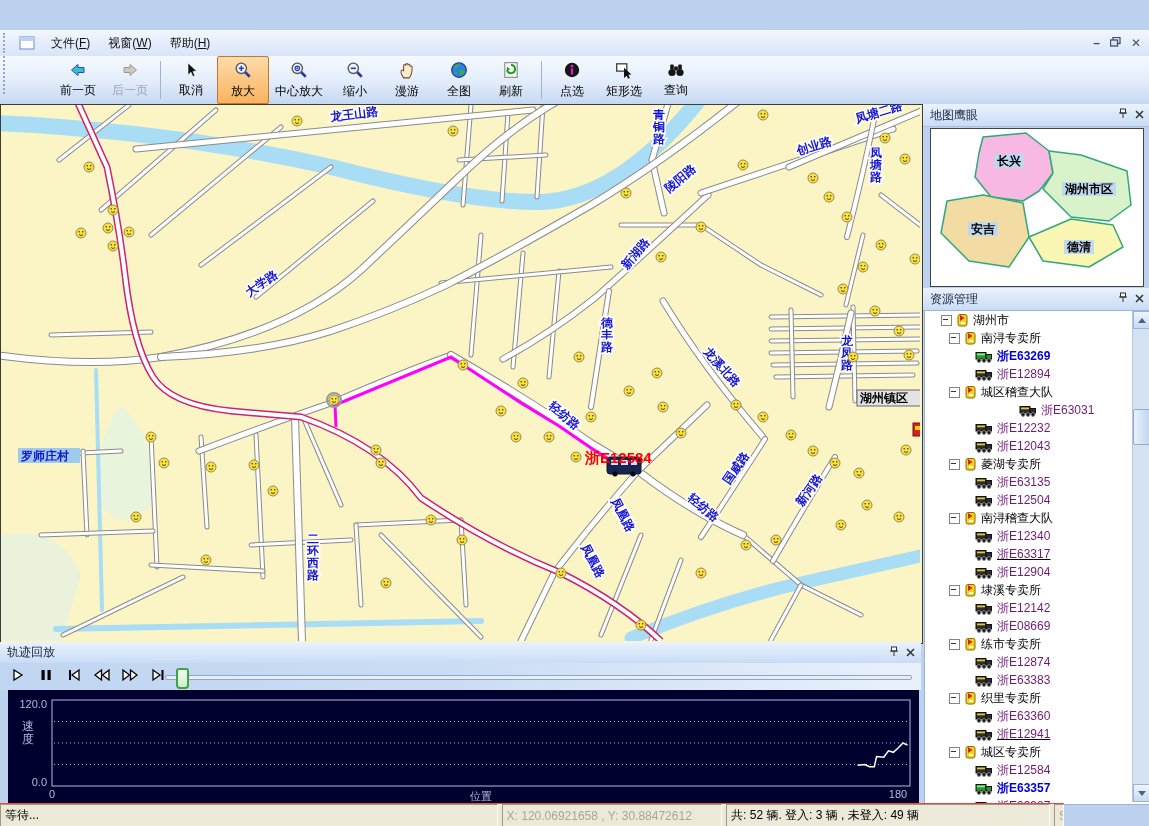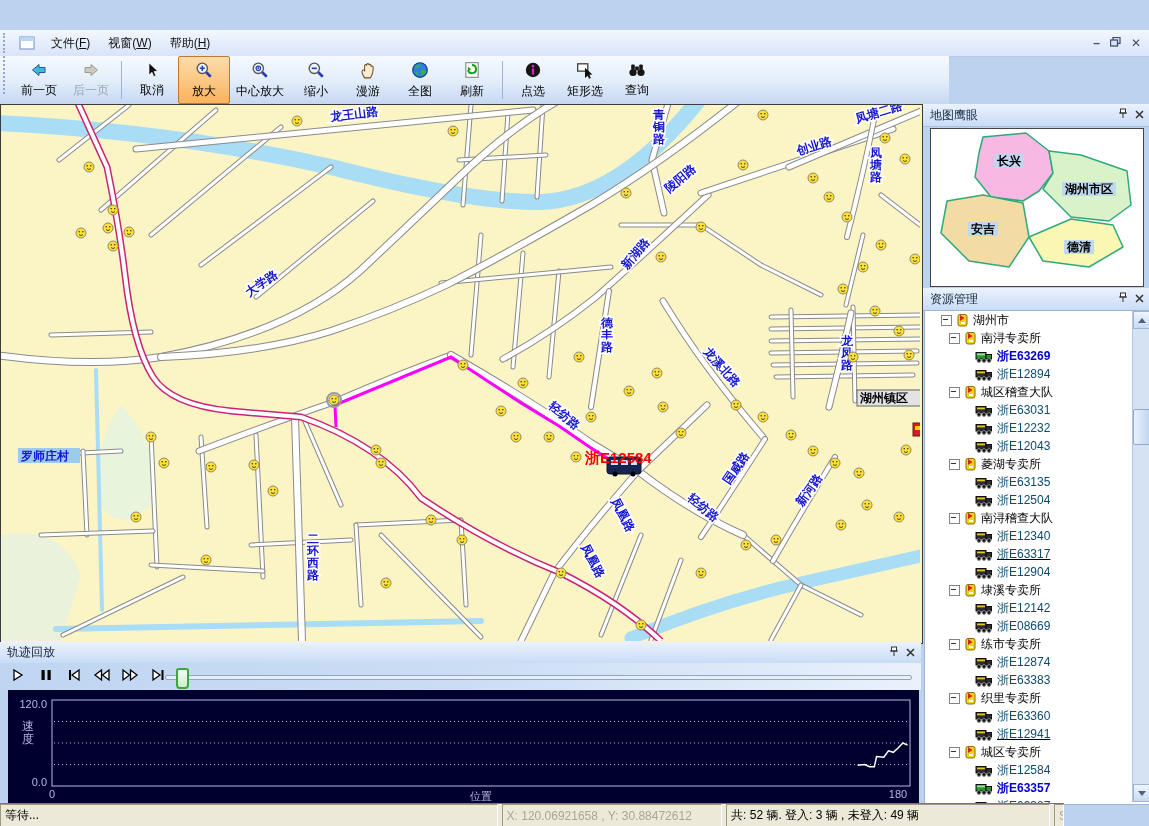--- a/index.html
+++ b/index.html
@@ -17,43 +17,43 @@
   .winbtn.close{background:linear-gradient(180deg,#F2A392,#DD552F 45%,#C93C1D);}
   
   #menubar{position:absolute;left:0;top:30px;width:1149px;height:26px;
     background:linear-gradient(180deg,#F3F7FE,#D8E4F8);border-bottom:1px solid #b7c9e4;
     display:flex;align-items:center;color:#111;}
   .grip{width:5px;height:80%;margin:0 3px;border-left:2px dotted #8FA8CC;}
   .menu-item{padding:3px 9px;cursor:default;}
   #mdi-btns{position:absolute;right:8px;display:flex;gap:10px;color:#44506b;font-weight:bold;}
   #mdi-btns span{font-size:12px;line-height:12px;}
   
-  #toolbar{position:absolute;left:0;top:56px;width:949px;height:48px;
+  #toolbar{position:absolute;left:0;top:56px;width:1149px;height:48px;
     background:linear-gradient(180deg,#F6FAFF 0%,#E2ECFA 55%,#C5D8F2 100%);
-    border-bottom:1px solid #9fb6d8;display:flex;align-items:stretch;}
+    border-bottom:1px solid #9fb6d8;display:flex;align-items:stretch;gap:39px;}
   .tbtn{min-width:40px;padding:2px 5px 1px 5px;display:flex;flex-direction:column;align-items:center;justify-content:center;
     gap:1px;border:1px solid transparent;color:#000;}
   .tbtn .cap{font-size:12px;white-space:nowrap;}
   .tbtn.active{background:linear-gradient(180deg,#FDDCAA,#F9B35F);border:1px solid #C4762A;border-radius:2px;}
   .tbtn.disabled .cap{color:#9aa4b5;}
   .tsep{width:1px;background:#9FB4D4;margin:5px 4px;}
   
   #map{position:absolute;left:0;top:104px;width:921px;height:538px;border:1px solid #3c3c3c;background:#FBF5C6;}
   
   .panel-header{position:absolute;left:923px;width:226px;height:22px;background:linear-gradient(180deg,#EAF2FD,#C9DCF6);
      border-bottom:1px solid #aebfda;display:flex;align-items:center;color:#16243c;font-size:12px;}
   .panel-header .ph-title{margin-left:7px;}
   .ph-icons{position:absolute;right:5px;display:flex;gap:7px;align-items:center;color:#333;}
   #eagle-map{position:absolute;left:930px;top:128px;width:212px;height:157px;background:#fff;border:1px solid #444;}
   #tree-wrap{position:absolute;left:924px;top:310px;width:225px;height:493px;background:#fff;border:1px solid #9db4d2;overflow:hidden;}
   #tree{position:absolute;left:0;top:0;width:207px;}
   .trow{height:18px;display:flex;align-items:center;white-space:nowrap;}
   .trow .lbl{margin-left:4px;font-size:12px;}
   .lbl.group{color:#000;}
-  .lbl.veh{color:#0c4a6e;}
+  .lbl.veh{color:#701a75;}
   .lbl.online{color:#0000CC;font-weight:bold;}
   .ebox{width:9px;height:9px;background:#fff;border:1px solid #848484;position:relative;flex:0 0 9px;}
   .ebox::after{content:"";position:absolute;left:1px;top:3px;width:5px;height:1px;background:#333;}
   #tree-scroll{position:absolute;right:0;top:0;width:17px;height:491px;background:#D5E2F4;border-left:1px solid #b5c6e0;}
   .sb-btn{position:absolute;left:0;width:16px;height:16px;background:linear-gradient(180deg,#EFF5FD,#C8DAF2);
      border:1px solid #9FB4D4;display:flex;align-items:center;justify-content:center;}
   .sb-thumb{position:absolute;left:0;top:98px;width:16px;height:34px;background:linear-gradient(90deg,#EAF2FC,#BED4F0);
      border:1px solid #93A9CC;border-radius:2px;}
   .arr{width:0;height:0;border-left:4px solid transparent;border-right:4px solid transparent;}
   .arr.up{border-bottom:5px solid #4D6185;}
@@ -885,21 +885,21 @@
           <span class="ebox"></span>
           <span style="margin-left: 4px; display: flex;">
             <svg width="13" height="14" viewBox="0 0 13 14">
               <rect x="2" y="1.5" width="9" height="11.5" rx="2" fill="#F4D416" stroke="#8A6D00"></rect>
               <path d="M4,2 L4,8 L8.5,5 Z" fill="#D42222"></path>
               <rect x="5" y="9" width="4" height="2" fill="#fff"></rect>
             </svg>
           </span>
           <span class="lbl group">城区稽查大队</span>
         </div>
-        <div class="trow" style="padding-left: 46px;">
+        <div class="trow" style="padding-left: 46px; margin-left: 44px;">
           <span style="margin-left: 4px; display: flex;">
             <svg width="18" height="13" viewBox="0 0 18 13">
               <rect x="1" y="2.5" width="10" height="6.5" fill="#2B2B33" stroke="#111"></rect>
               <rect x="11" y="4.5" width="5.5" height="4.5" fill="#2B2B33" stroke="#111"></rect>
               <rect x="2" y="3.5" width="8" height="1.8" fill="#E8C818"></rect>
               <circle cx="4" cy="10.5" r="1.9" fill="#111" stroke="#888"></circle>
               <circle cx="9" cy="10.5" r="1.9" fill="#111" stroke="#888"></circle>
               <circle cx="14" cy="10.5" r="1.9" fill="#111" stroke="#888"></circle>
             </svg>
           </span>

